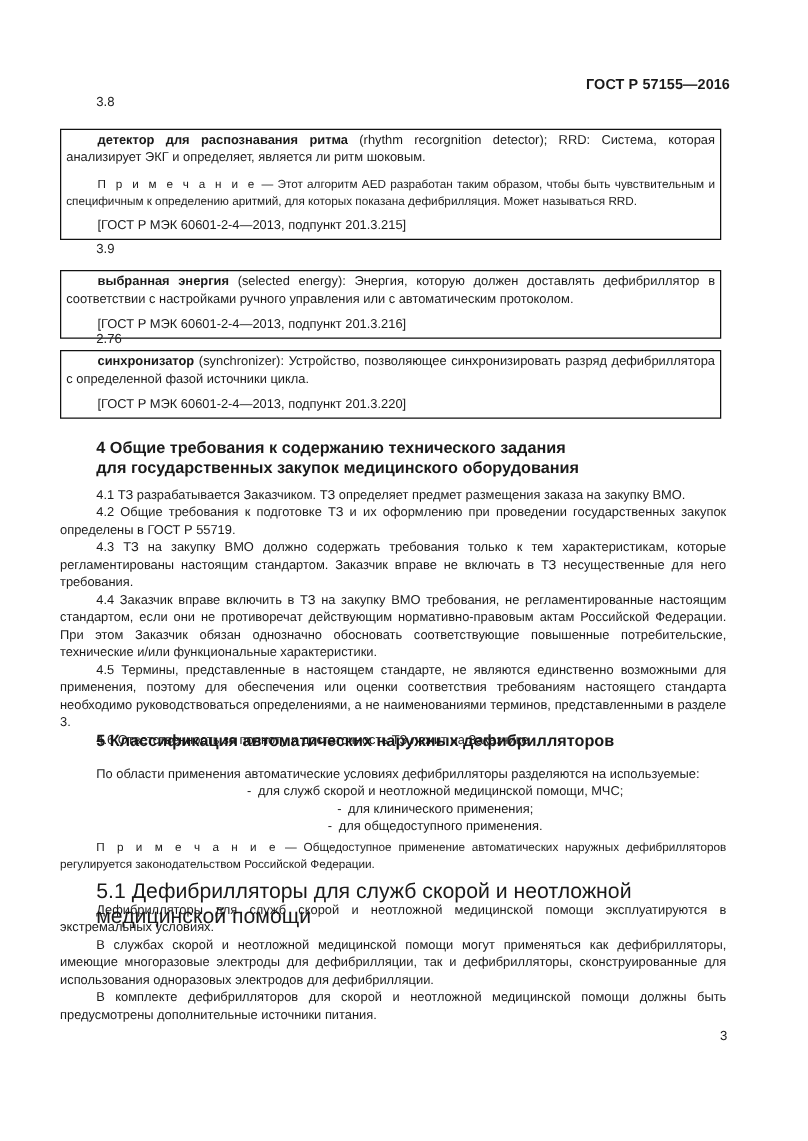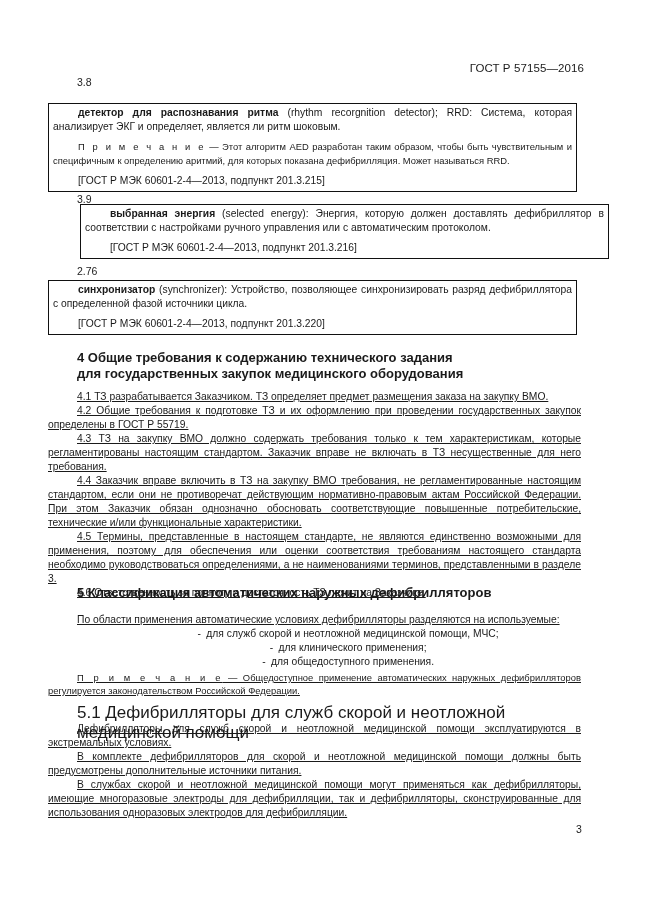--- a/index.html
+++ b/index.html
@@ -2,21 +2,21 @@
 <html><head>
 <meta charset="utf-8">
 <style>
   html, body { margin: 0; padding: 0; background: #ffffff; }
   body {
     width: 646px; height: 913px; position: relative; overflow: hidden;
     font-family: "Liberation Sans", sans-serif; color: #1a1a1a;
   }
   .page-header {
     position: absolute; right: 62px; top: 62px;
-    font-weight: normal; font-size: 11.5px; letter-spacing: 0.1px;
+    font-weight: bold; font-size: 11.5px; letter-spacing: 0.1px;
   }
   .content { position: absolute; left: 48px; width: 536px; top: 0; }
   .term-num {
     position: absolute; left: 29px; font-size: 10.5px; color: #222;
   }
   .term-box {
     position: absolute; left: 0; width: 529px;
     border: 1.3px solid #111; box-sizing: border-box;
     padding: 2px 4px 0 4px;
     font-size: 10.3px; line-height: 14px;
@@ -24,21 +24,21 @@
   .term-box p { margin: 0; text-indent: 25px; text-align: justify; text-align-last: left; }
   .term-box p.spaced { margin-top: 6px; }
   .term-box .note { font-size: 9.4px; line-height: 14px; }
   .term-box .ref { margin-top: 6px; margin-bottom: 3px; }
   .bold { font-weight: bold; }
   .sp { letter-spacing: 2.2px; }
   .h1 {
     position: absolute; left: 29px; font-weight: bold; font-size: 13px; line-height: 16px;
   }
   .para {
-    position: absolute; left: 0; width: 533px; font-size: 10.3px; line-height: 14px; text-decoration: underline;
+    position: absolute; left: 0; width: 533px; font-size: 10.3px; line-height: 14px;
   }
   .para p { margin: 0; text-indent: 29px; text-align: justify; }
   .para p.last { text-align-last: left; }
   .list { position: absolute; left: 0; width: 533px; font-size: 10.3px; line-height: 14px; }
   .list .li { padding-left: 4px; text-align: center; }
   .list .li .dash { display: inline-block; width: 14px; }
   .h2 { position: absolute; left: 29px; font-weight: normal; font-size: 17px; }
   .page-num { position: absolute; left: 576px; top: 823px; font-size: 10.5px; }
 </style>
 </head>
@@ -49,21 +49,21 @@
 <div class="content">
 
   <div class="term-num" style="top:76px;">3.8</div>
   <div class="term-box" style="top:103px;">
     <p><span class="bold">детектор для распознавания ритма</span><span> (rhythm recorgnition detector); RRD: Система, которая анализирует ЭКГ и определяет, является ли ритм шоковым.</span></p>
     <p class="spaced note"><span class="sp">П р и м е ч а н и е</span><span> — Этот алгоритм AED разработан таким образом, чтобы быть чувствительным и специфичным к определению аритмий, для которых показана дефибрилляция. Может называться RRD.</span></p>
     <p class="ref">[ГОСТ Р МЭК 60601-2-4—2013, подпункт 201.3.215]</p>
   </div>
 
   <div class="term-num" style="top:193px;">3.9</div>
-  <div class="term-box" style="top:204px;margin-left:32px;">
+  <div class="term-box" style="top:216px;">
     <p><span class="bold">выбранная энергия</span><span> (selected energy): Энергия, которую должен доставлять дефибриллятор в соответствии с настройками ручного управления или с автоматическим протоколом.</span></p>
     <p class="ref">[ГОСТ Р МЭК 60601-2-4—2013, подпункт 201.3.216]</p>
   </div>
 
   <div class="term-num" style="top:265px;">2.76</div>
   <div class="term-box" style="top:280px;">
     <p><span class="bold">синхронизатор</span><span> (synchronizer): Устройство, позволяющее синхронизировать разряд дефибриллятора с определенной фазой источники цикла.</span></p>
     <p class="ref">[ГОСТ Р МЭК 60601-2-4—2013, подпункт 201.3.220]</p>
   </div>
 
@@ -89,18 +89,18 @@
     <div class="li"><span class="dash">-</span><span>для клинического применения;</span></div>
     <div class="li"><span class="dash">-</span><span>для общедоступного применения.</span></div>
   </div>
   <div class="para" style="top:671px; font-size:9.4px; line-height:13px;">
     <p class="last"><span class="sp">П р и м е ч а н и е</span><span> — Общедоступное применение автоматических наружных дефибрилляторов регулируется законодательством Российской Федерации.</span></p>
   </div>
 
   <div class="h2" style="top:703px;">5.1 Дефибрилляторы для служб скорой и неотложной медицинской помощи</div>
   <div class="para" style="top:722px;">
     <p class="last">Дефибрилляторы для служб скорой и неотложной медицинской помощи эксплуатируются в экстремальных условиях.</p>
+    <p class="last">В службах скорой и неотложной медицинской помощи могут применяться как дефибрилляторы, имеющие многоразовые электроды для дефибрилляции, так и дефибрилляторы, сконструированные для использования одноразовых электродов для дефибрилляции.</p>
     <p class="last">В комплекте дефибрилляторов для скорой и неотложной медицинской помощи должны быть предусмотрены дополнительные источники питания.</p>
-    <p class="last">В службах скорой и неотложной медицинской помощи могут применяться как дефибрилляторы, имеющие многоразовые электроды для дефибрилляции, так и дефибрилляторы, сконструированные для использования одноразовых электродов для дефибрилляции.</p>
   </div>
 </div>
 
 <div class="page-num">3</div>
 
 </body></html>

